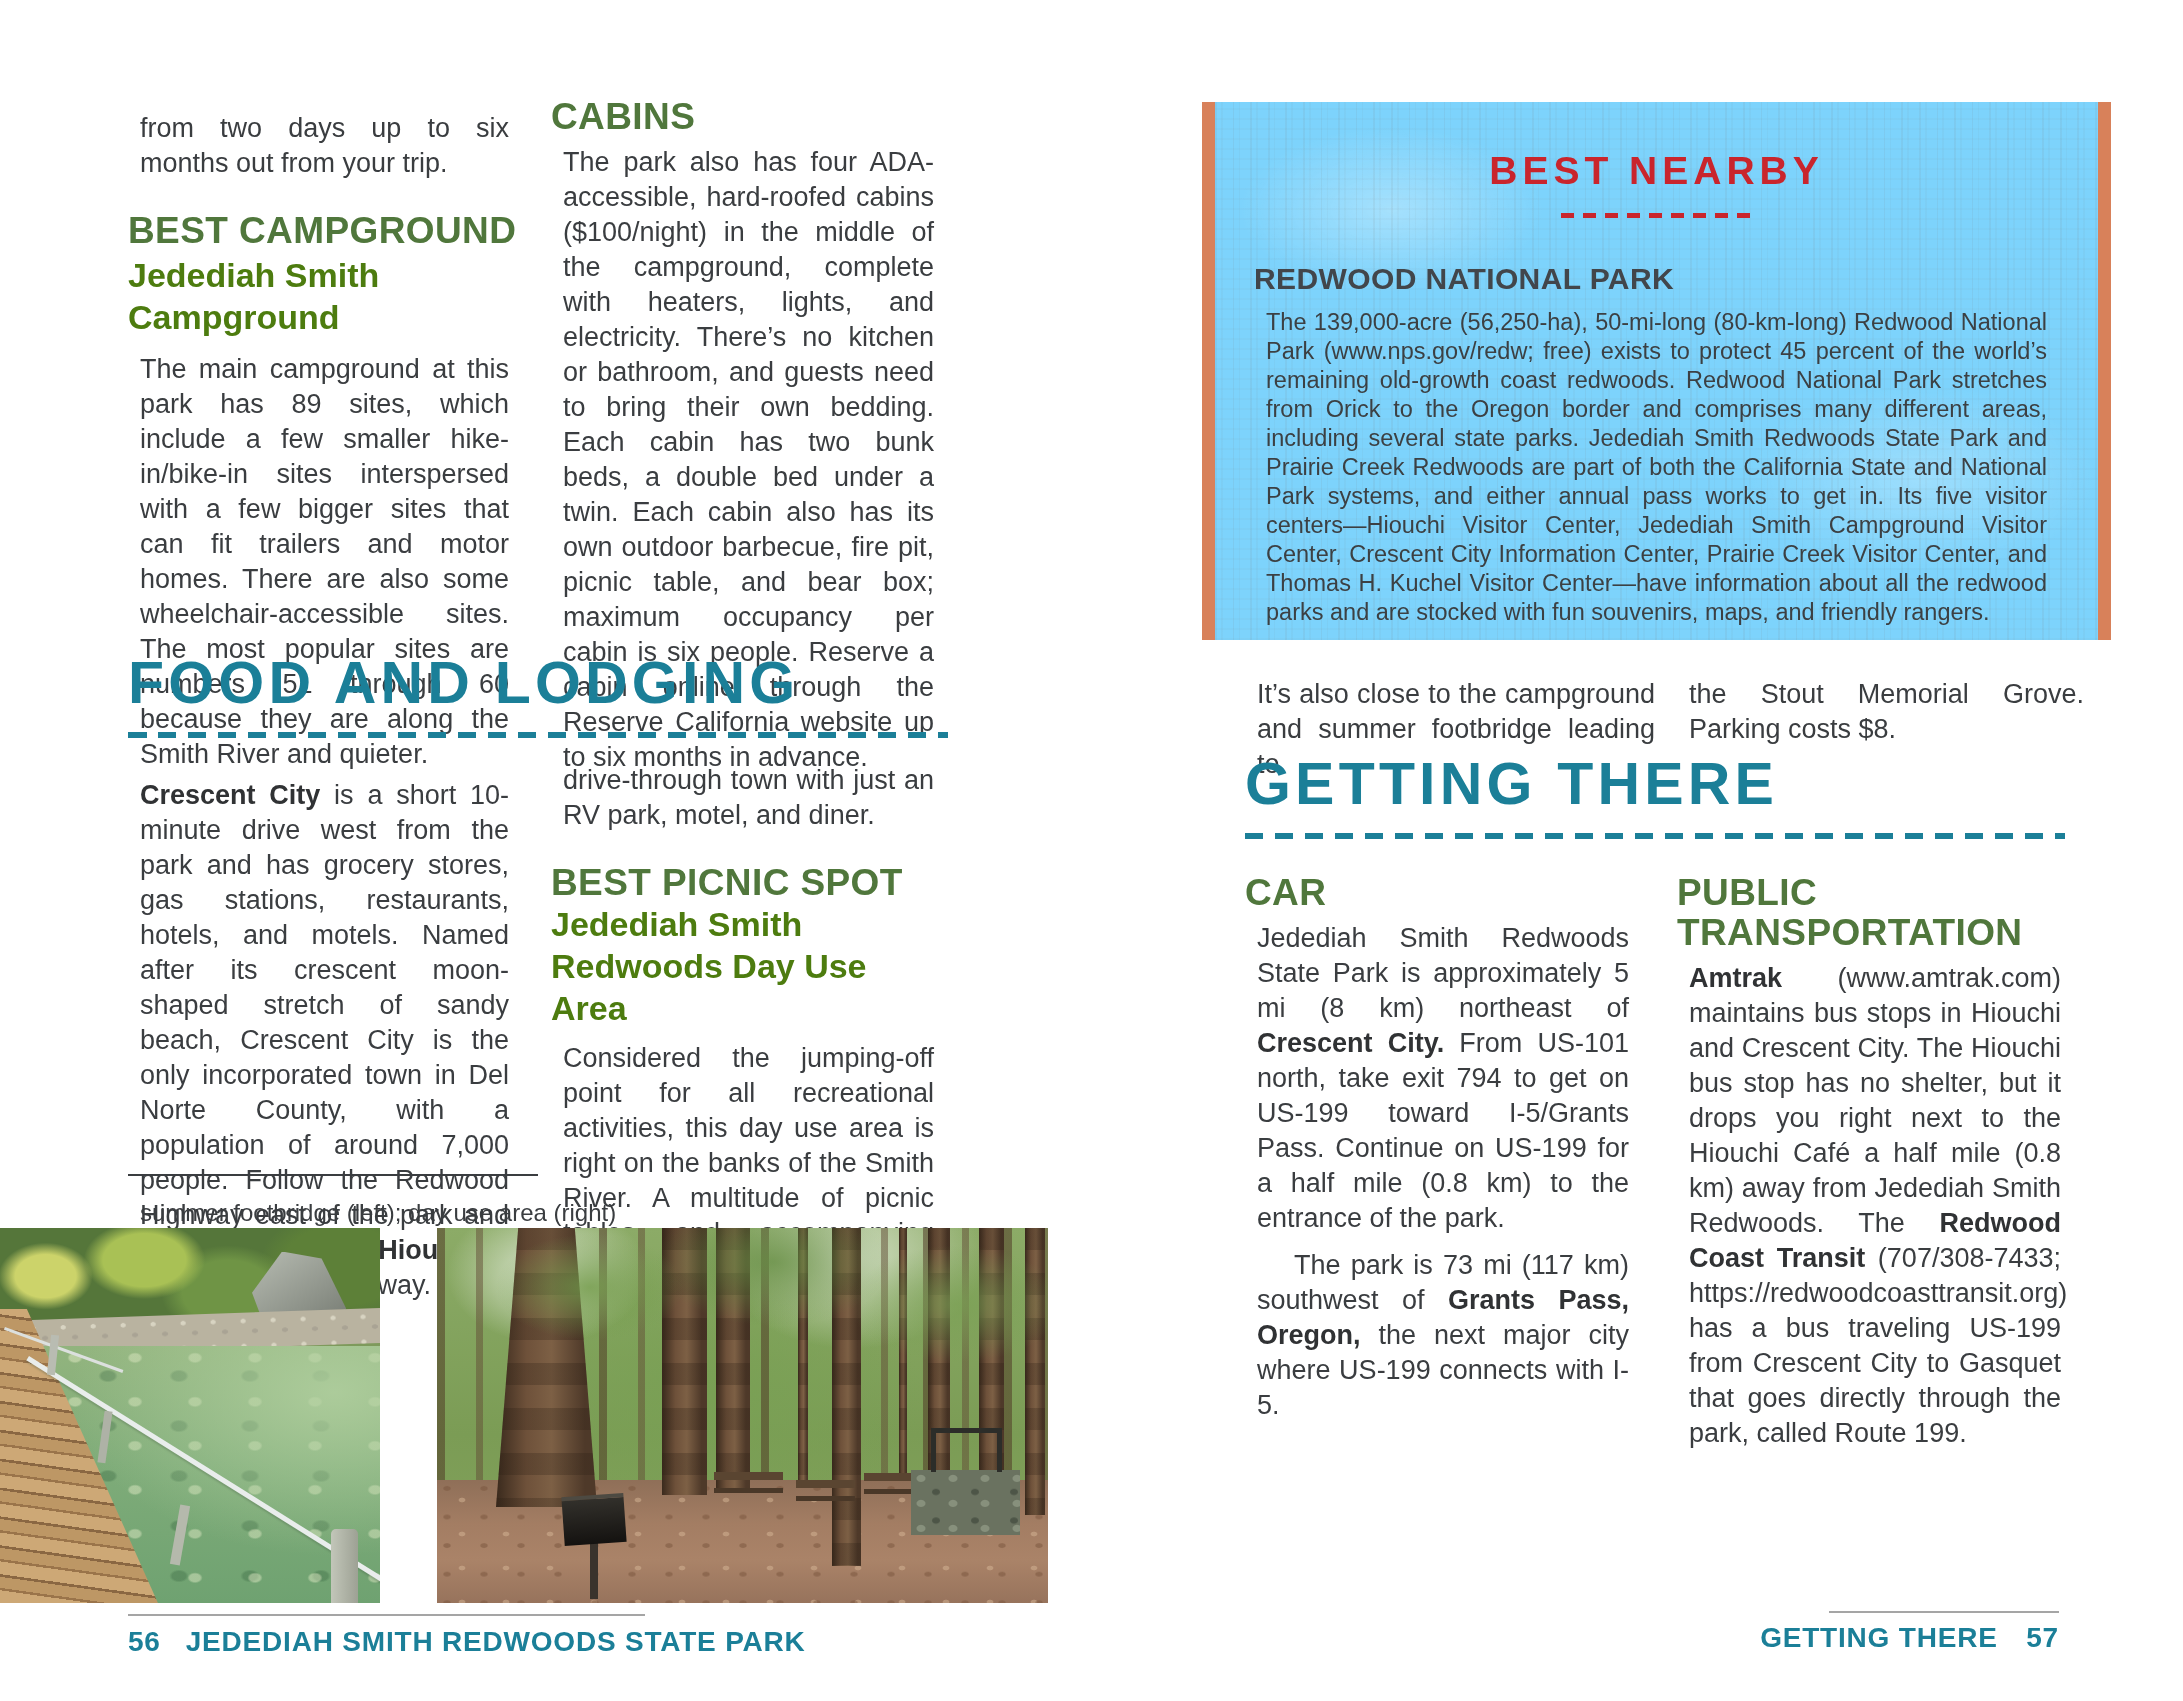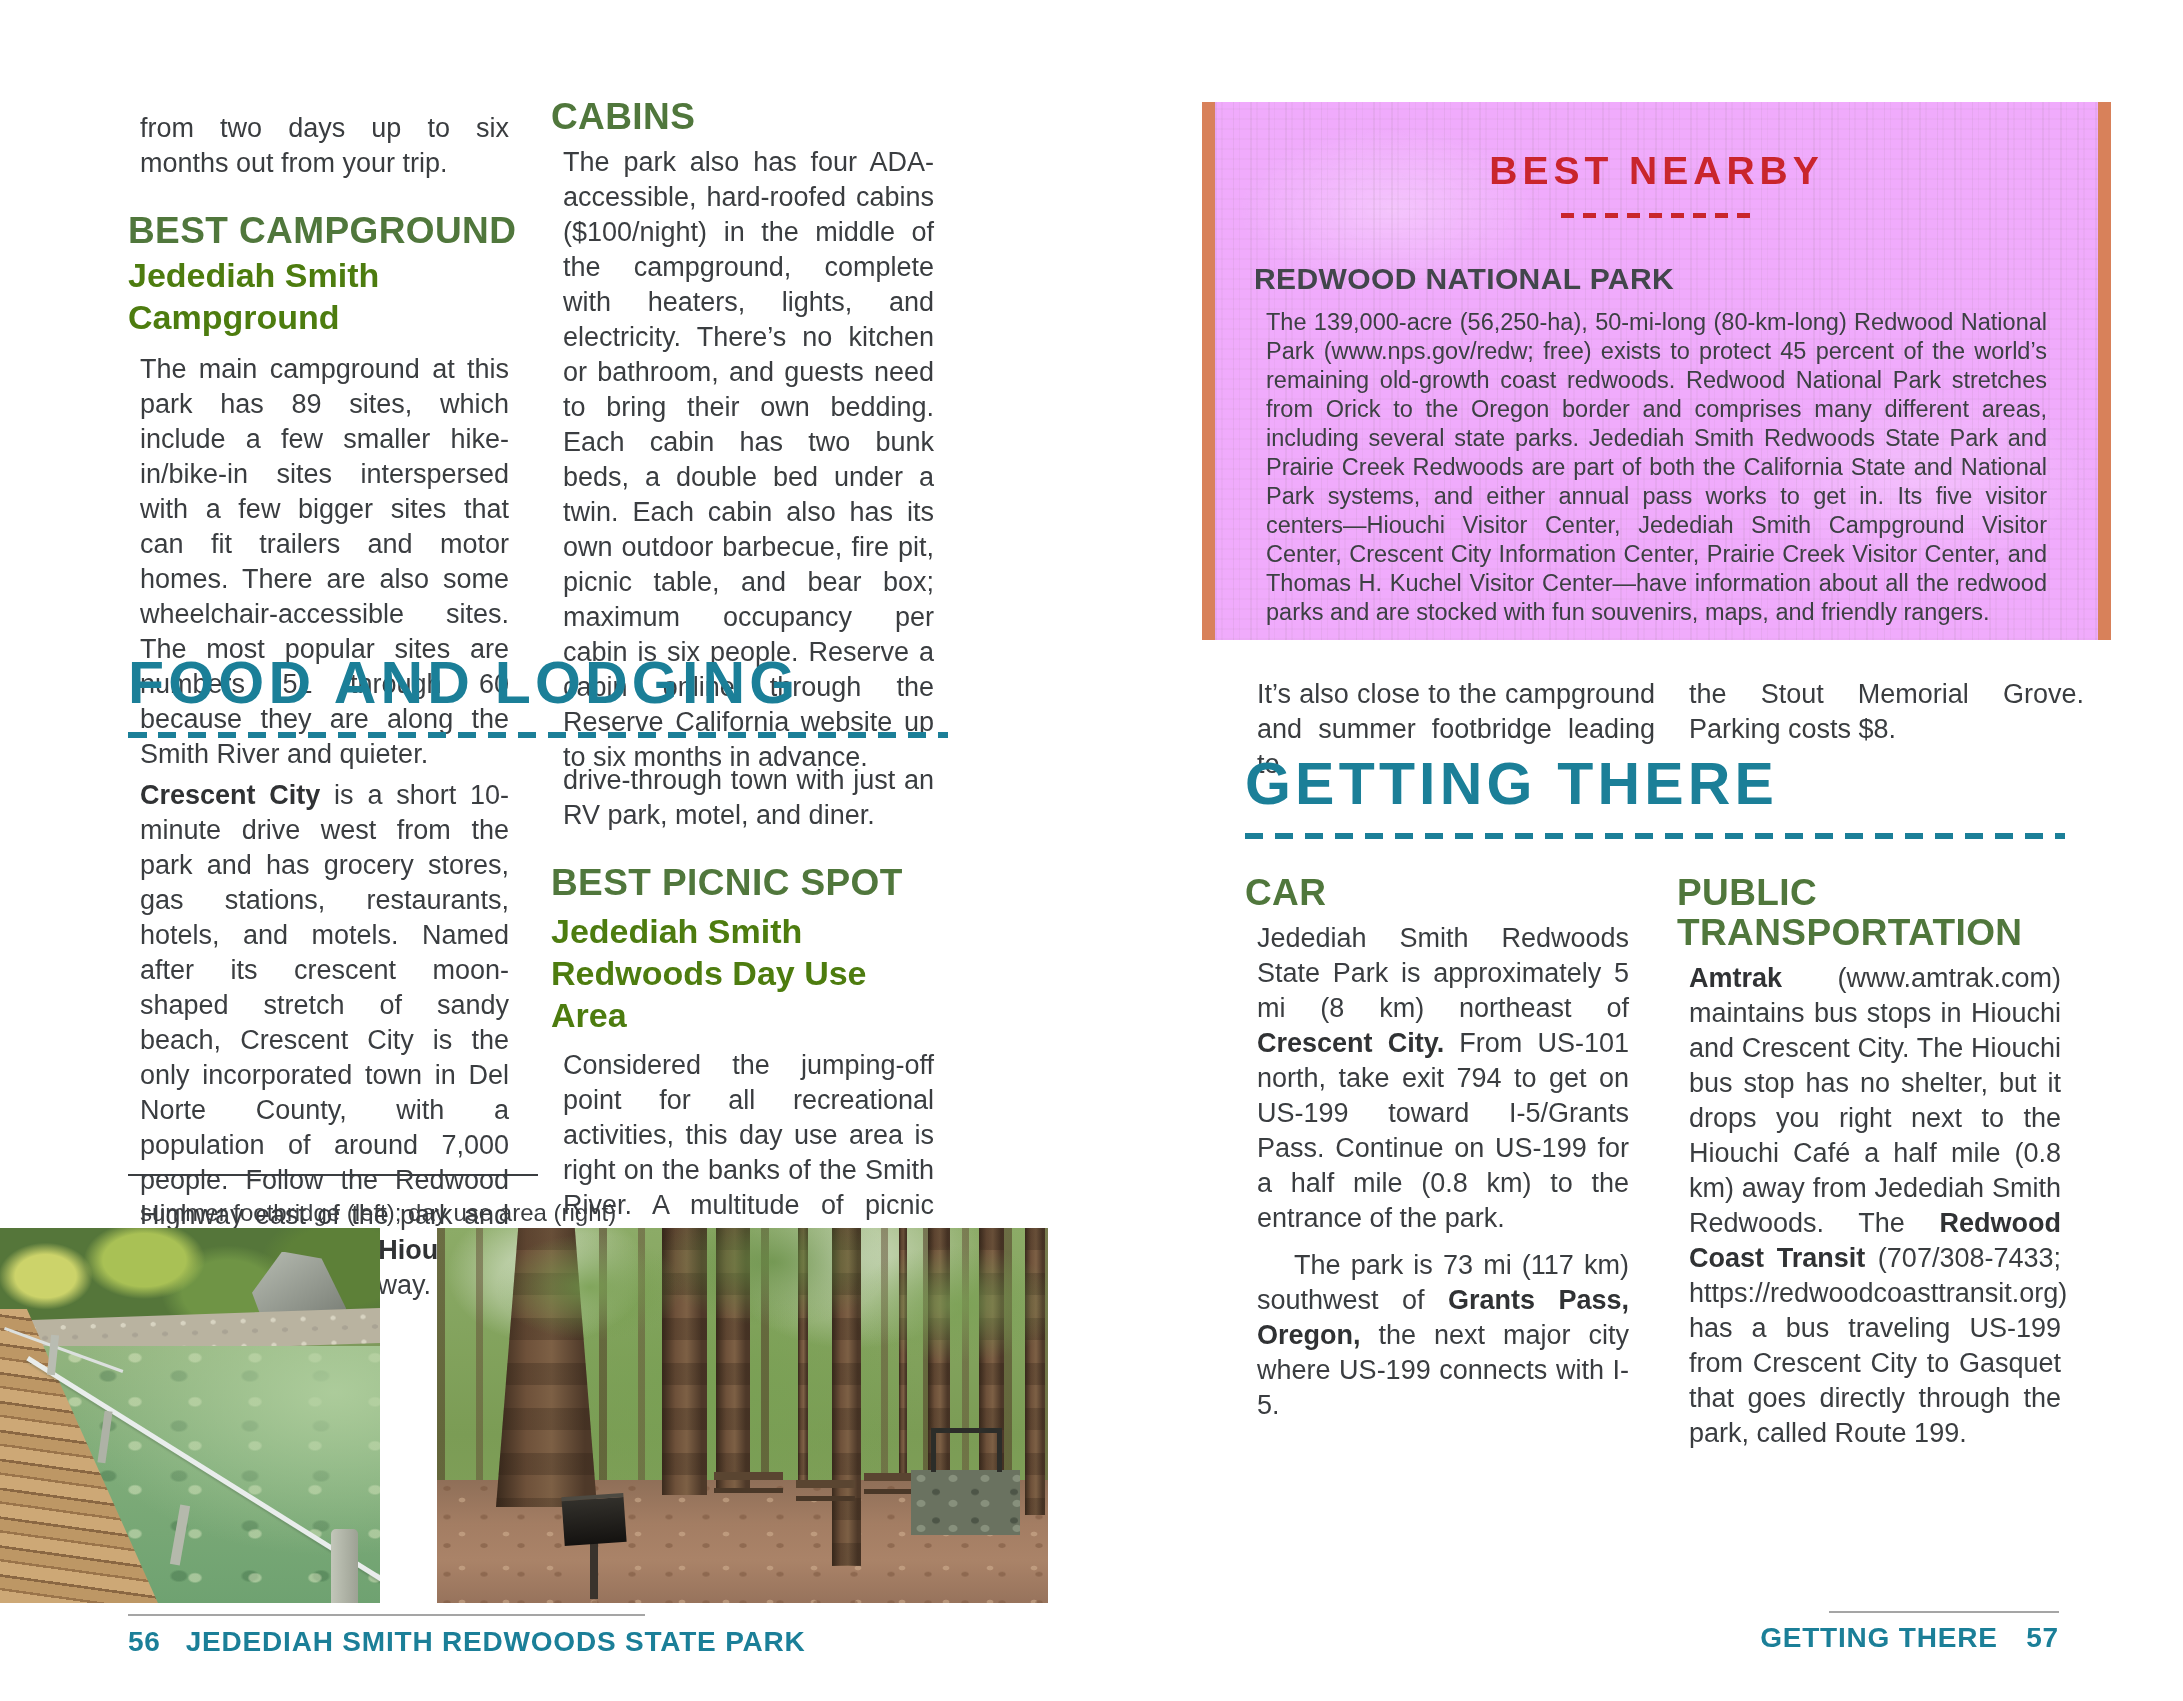--- a/index.html
+++ b/index.html
@@ -13,21 +13,21 @@
   .h-teal{font-size:34px;line-height:42px;font-weight:700;color:#4d7c0f;margin:0;}
   .h-big{font-size:59px;line-height:60px;font-weight:800;color:#1b7f98;letter-spacing:4.2px;margin:0;}
   .dash-teal{height:5.9px;background:repeating-linear-gradient(90deg,#1b7f98 0 18.5px,transparent 18.5px 30px);}
   .caption{font-size:24px;line-height:30px;color:#3a3d40;}
   .footer-txt{font-size:28px;font-weight:700;color:#1b7f98;letter-spacing:0.8px;}
   .rule-dark{border-top:2.5px solid #3a3d40;}
   .rule-gray{border-top:2.5px solid #a5a5a5;}
 
   
   #bn-box{left:1202px;top:102px;width:909px;height:538px;box-sizing:border-box;
-          border-left:13.4px solid #d8815a;border-right:13.4px solid #d8815a;background:#f0abfc;}
+          border-left:13.4px solid #d8815a;border-right:13.4px solid #d8815a;background:#7dd3fc;}
   #bn-box .texture{position:absolute;inset:0;pointer-events:none;opacity:.9;background:
       repeating-linear-gradient(90deg,rgba(125,120,112,.10) 0 1.7px,transparent 1.7px 5.9px,rgba(125,120,112,.06) 5.9px 7.6px,transparent 7.6px 17.6px),
       repeating-linear-gradient(0deg,rgba(125,120,112,.05) 0 1.7px,transparent 1.7px 10px),
       radial-gradient(218px 118px at 20% 20%,rgba(255,255,255,.35),transparent 70%),
       radial-gradient(252px 134px at 80% 70%,rgba(255,255,255,.28),transparent 70%);}
   .bn-inner{position:relative;padding:47px 39px 0 39px;}
   .bn-title{text-align:center;font-size:39px;font-weight:800;letter-spacing:5px;color:#c9252c;margin:0;}
   .bn-dash{width:191px;height:5px;margin:20px auto 0 auto;
            background:repeating-linear-gradient(90deg,#c9252c 0 12.6px,transparent 12.6px 22px);}
   .bn-head{margin:44px 0 8.4px 0;font-size:30px;font-weight:700;color:#42464b;letter-spacing:0.4px;}
@@ -122,21 +122,21 @@
     <h1 class="abs h-big" style="left:128px;top:653px;">FOOD AND LODGING</h1>
     <div class="abs dash-teal" style="left:128px;top:732px;width:820px;"></div>
 
     <div class="abs" style="left:128px;top:766px;width:393px;">
       <p class="body-txt"><b>Crescent City</b><span> is a short 10-minute drive west from the park and has grocery stores, gas stations, restaurants, hotels, and motels. Named after its crescent moon-shaped stretch of sandy beach, Crescent City is the only incorporated town in Del Norte County, with a population of around 7,000 people. Follow the Redwood Highway east of the park and you’ll come upon </span><b>Hiouchi</b><span> a half mile (0.8 km) away. It is a small</span></p>
     </div>
 
     <div class="abs" style="left:551px;top:751px;width:395px;">
       <p class="body-txt">drive-through town with just an RV park, motel, and diner.</p>
       <h2 class="h-green" style="margin-top:30px;">BEST PICNIC SPOT</h2>
-      <h3 class="h-teal" style="margin-top:7px;">Jedediah Smith Redwoods Day Use Area</h3>
+      <h3 class="h-teal" style="margin-top:0;">Jedediah Smith Redwoods Day Use Area</h3>
       <p class="body-txt" style="margin-top:11.8px;">Considered the jumping-off point for all recreational activities, this day use area is right on the banks of the Smith River. A multitude of picnic tables and accompanying barbecues dot the shores and under the redwoods.</p>
     </div>
 
     <div class="abs rule-dark" style="left:128px;top:1174px;width:410px;"></div>
     <p class="abs caption" style="left:128px;top:1186px;width:521px;">summer footbridge (left); day use area (right)</p>
 
     <div id="ph-l" class="abs photo" style="left:0;top:1228px;width:380px;height:375px;">
       <div class="foliage"></div>
       <div class="rock"></div>
       <div class="shore"></div>

